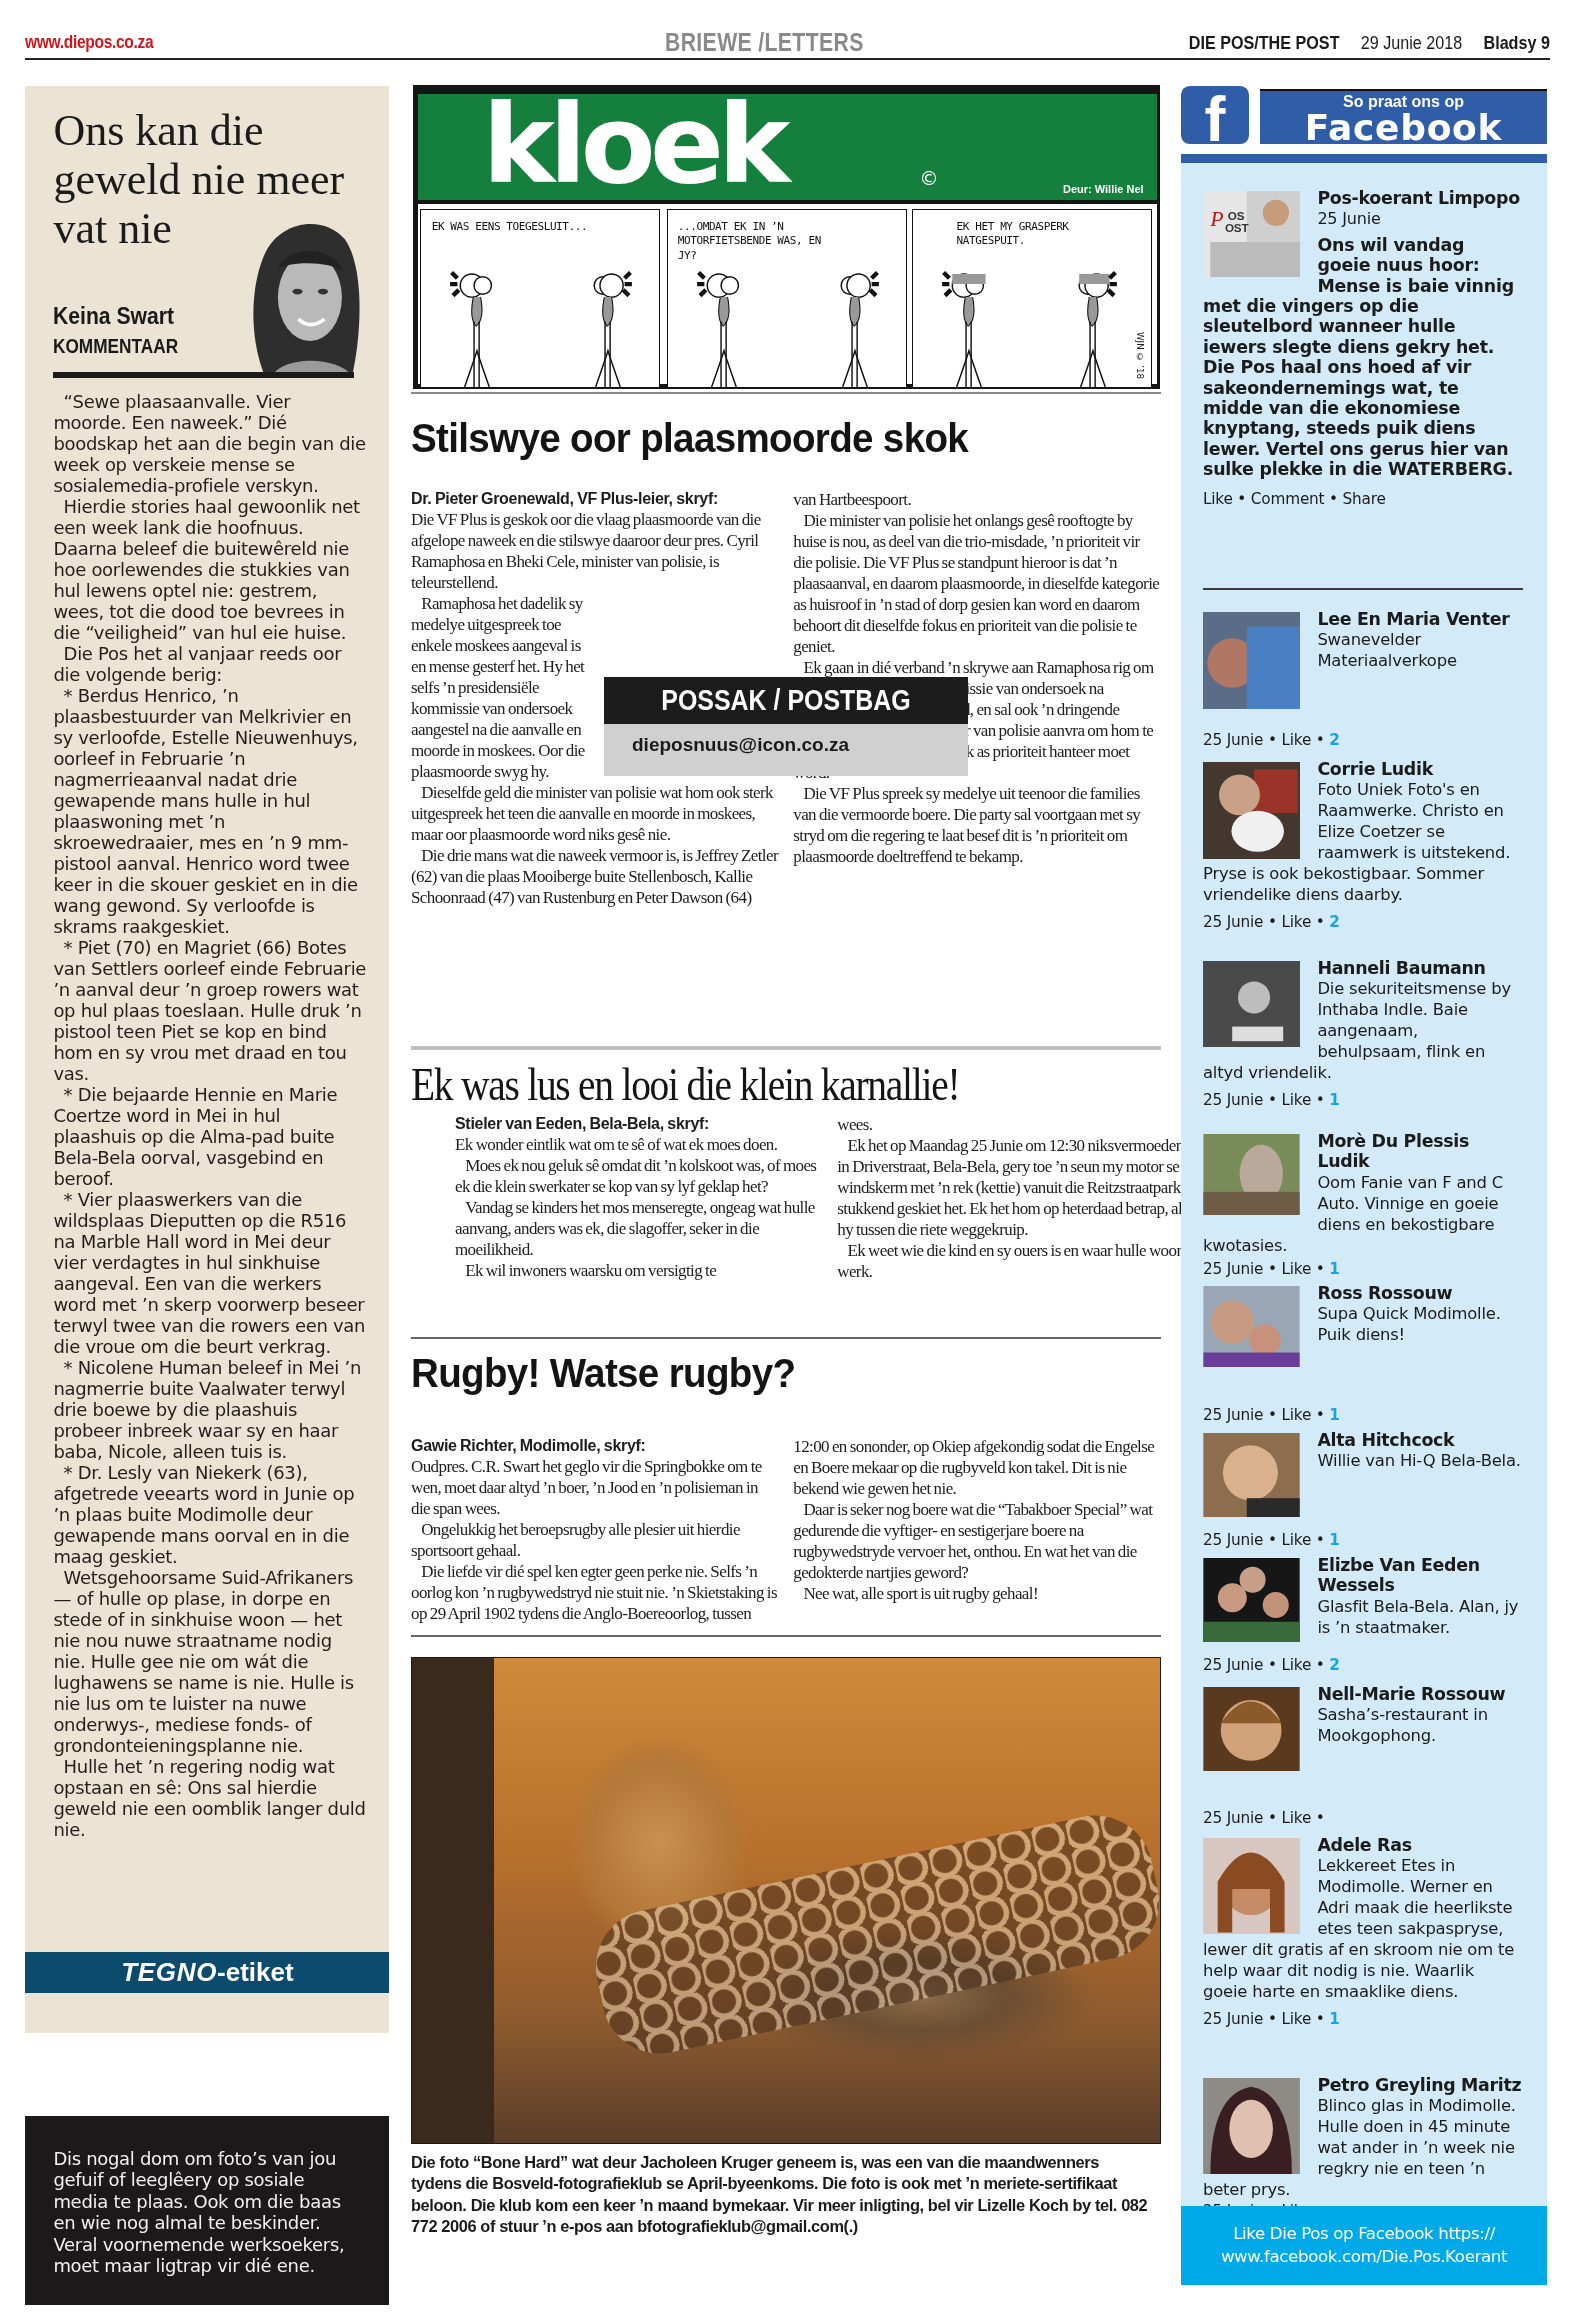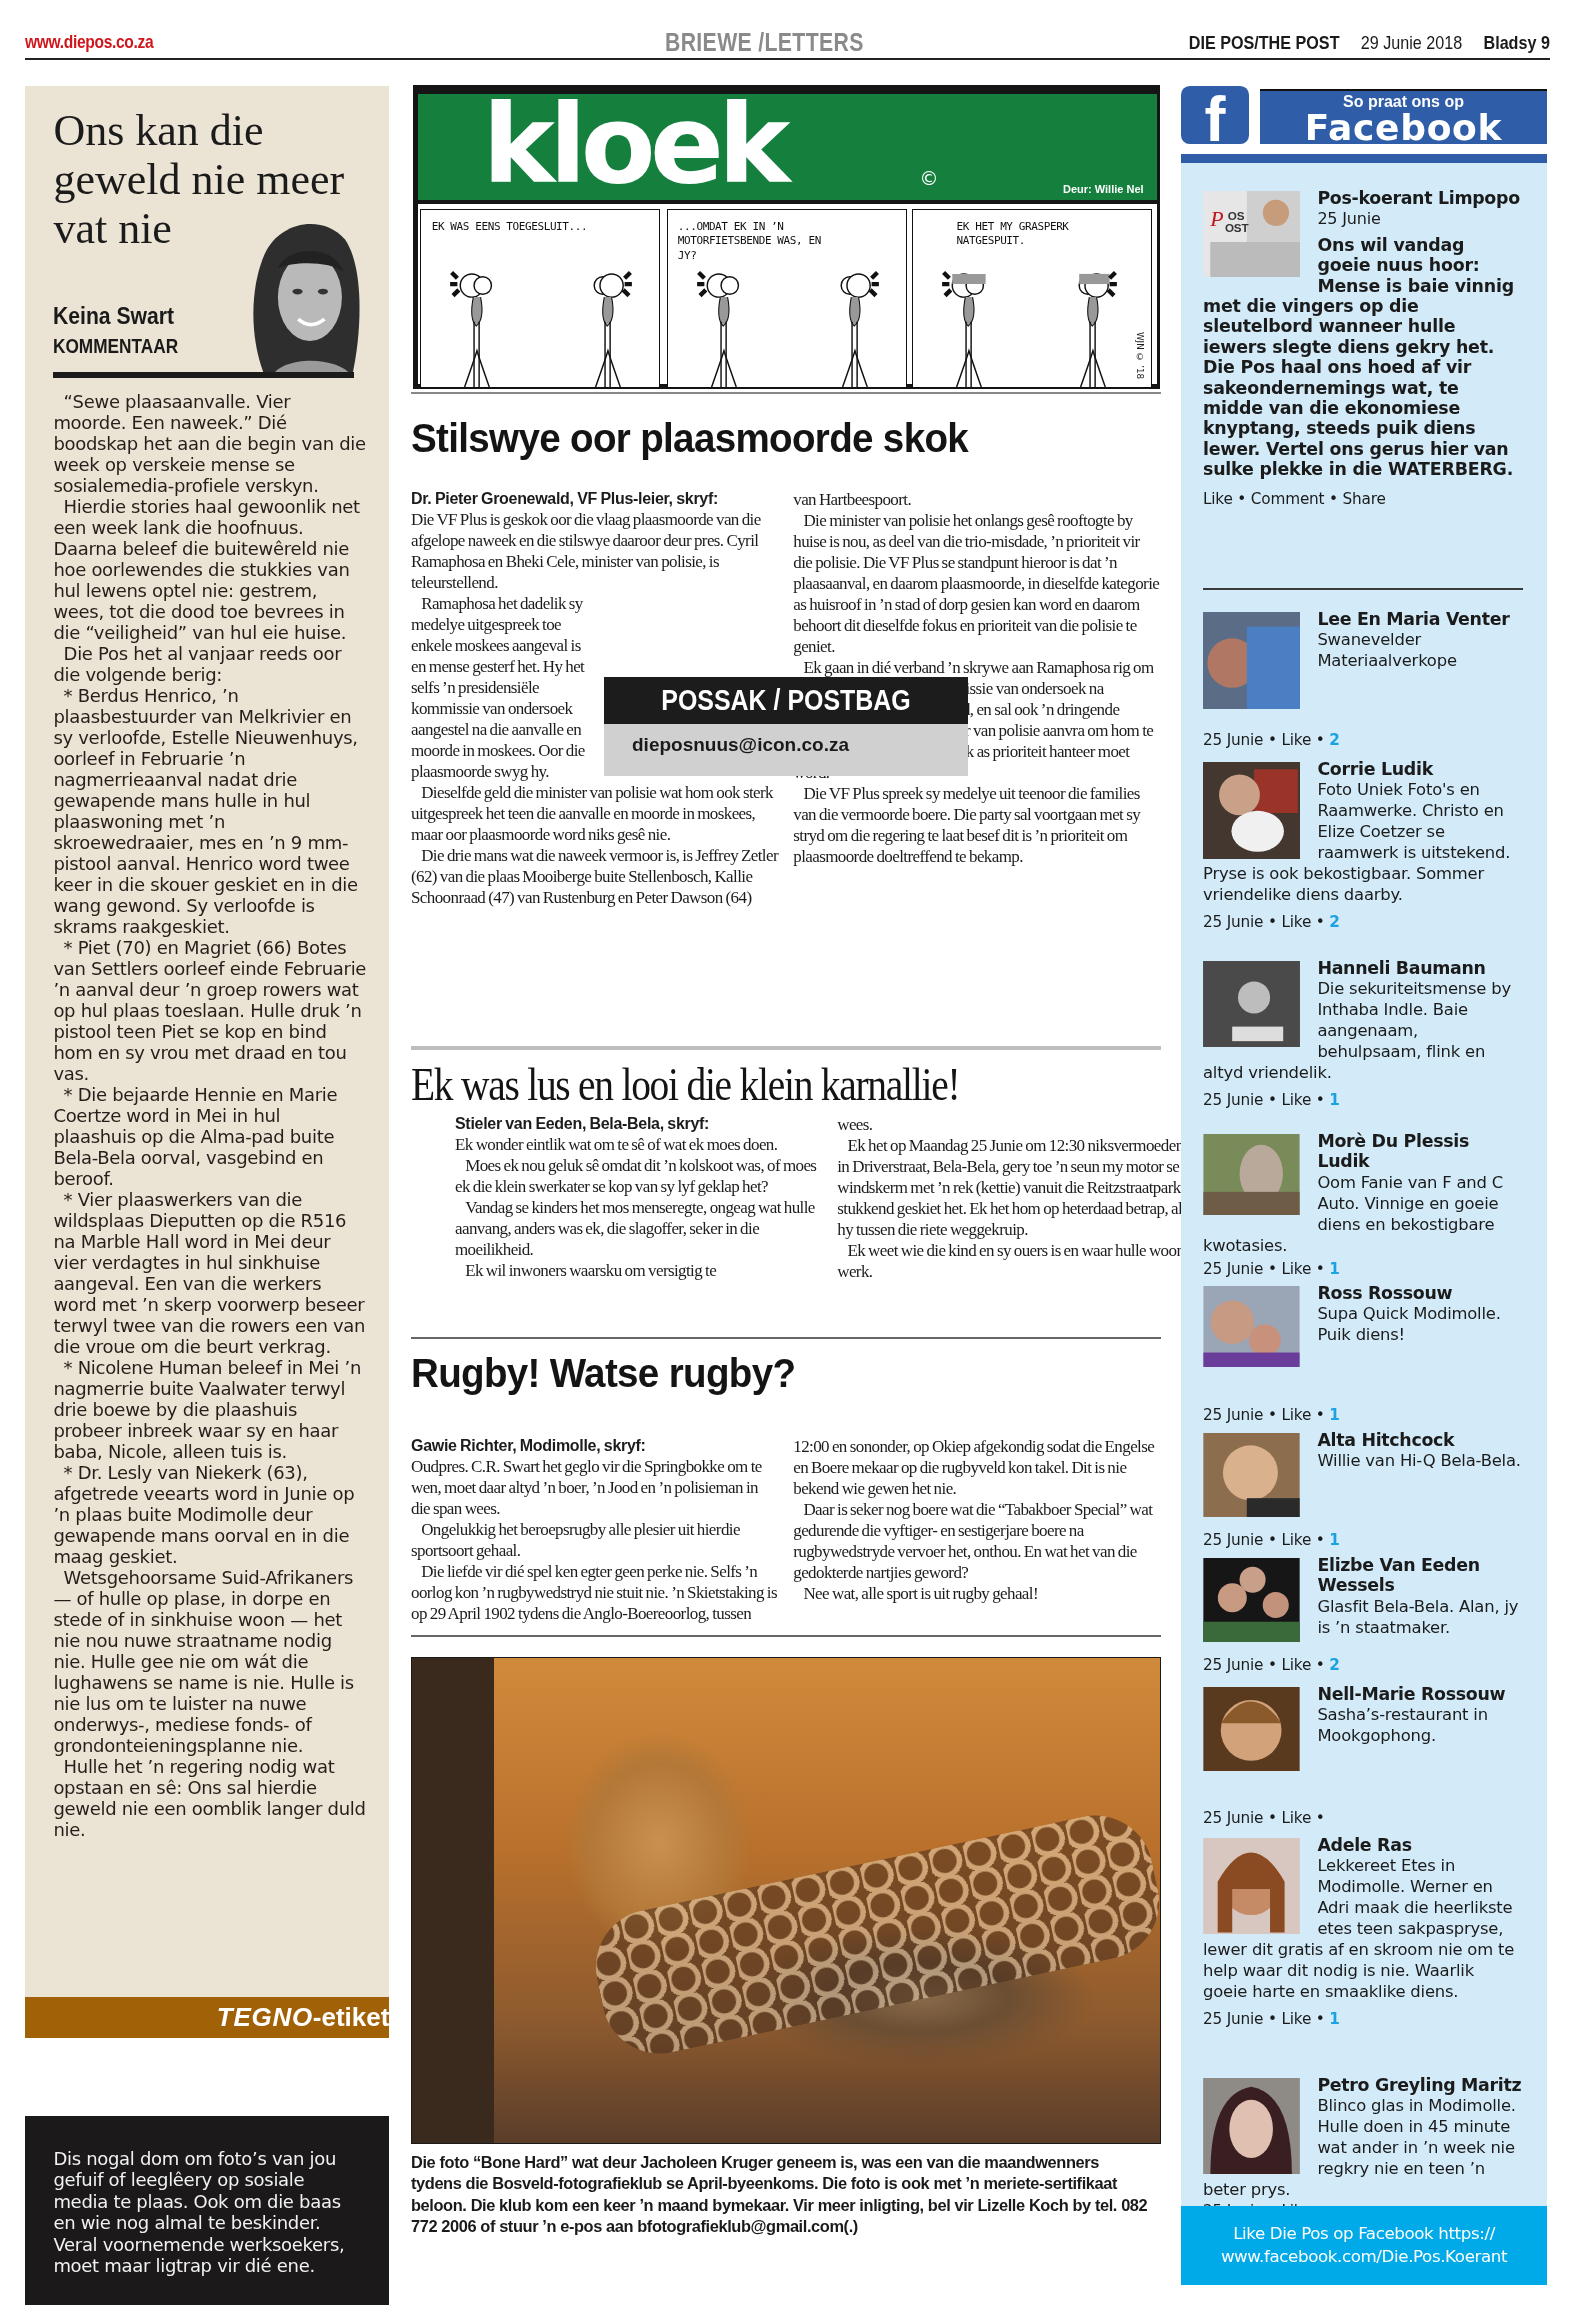--- a/index.html
+++ b/index.html
@@ -17,21 +17,21 @@
   .col-left { position: absolute; left: 25.4px; top: 86px; width: 364px; height: 1947px; background: #ebe3d3; }
   .kom-title { position: absolute; left: 28px; top: 20.4px; width: 313px; font: 44px/49px "Liberation Serif", serif; color: #1b1b1b; }
   .kom-portrait { position: absolute; left: 218px; top: 124px; width: 120px; height: 166px; }
   .kom-author { position: absolute; left: 28px; top: 217px; font: bold 23px "Liberation Sans", sans-serif; transform: scaleX(0.92); transform-origin: left; }
   .kom-role { position: absolute; left: 28px; top: 249px; font: bold 19.6px "Liberation Sans", sans-serif; transform: scaleX(0.88); transform-origin: left; }
   .kom-rule { position: absolute; left: 28px; top: 286px; width: 301px; height: 5.8px; background: #1b1b1b; }
   .kom-body { position: absolute; left: 28px; top: 305px; width: 314px; font: 18px/21px "DejaVu Sans", sans-serif; color: #241f1a; letter-spacing: -0.3px; }
   .kom-body p { text-indent: 10.2px; }
   .kom-body p.first { text-indent: 0; }
 
-  .tegno-head { position: absolute; left: 25.4px; top: 1997px; width: 364px; height: 41px; background: #a16207; color: #fff; text-align: right; font: bold 26px/41px "Liberation Sans", sans-serif; }
+  .tegno-head { position: absolute; left: 25.4px; top: 1952px; width: 364px; height: 41px; background: #0c4a6e; color: #fff; text-align: center; font: bold 26px/41px "Liberation Sans", sans-serif; }
   .tegno-head .it { font-style: italic; font-weight: 900; letter-spacing: 0.7px; }
   .tegno-body { position: absolute; left: 25.4px; top: 2116px; width: 364px; height: 189px; background: #1b1919; color: #f2f2f2; padding: 32px 28px 0 28px; font: 18px/21.4px "DejaVu Sans", sans-serif; letter-spacing: -0.3px; }
 
   
   .col-mid { position: absolute; left: 411px; top: 81px; width: 750px; }
   .comic { position: absolute; left: 2.2px; top: 4.4px; width: 747px; height: 304px; background: #151515; }
   .comic-banner { position: absolute; left: 4.4px; top: 8.7px; width: 739px; height: 106px; background: #15803d; }
   .comic-logo { position: absolute; left: 65px; top: -4.4px; font: bold 109px/109px "DejaVu Sans", sans-serif; color: #fff; letter-spacing: -5.8px; }
   .comic-copy { position: absolute; left: 502px; top: 73px; color: #fff; font: 19px "DejaVu Sans", sans-serif; }
   .comic-credit { position: absolute; right: 13px; top: 89px; color: #fff; font: bold 11px "Liberation Sans", sans-serif; }

